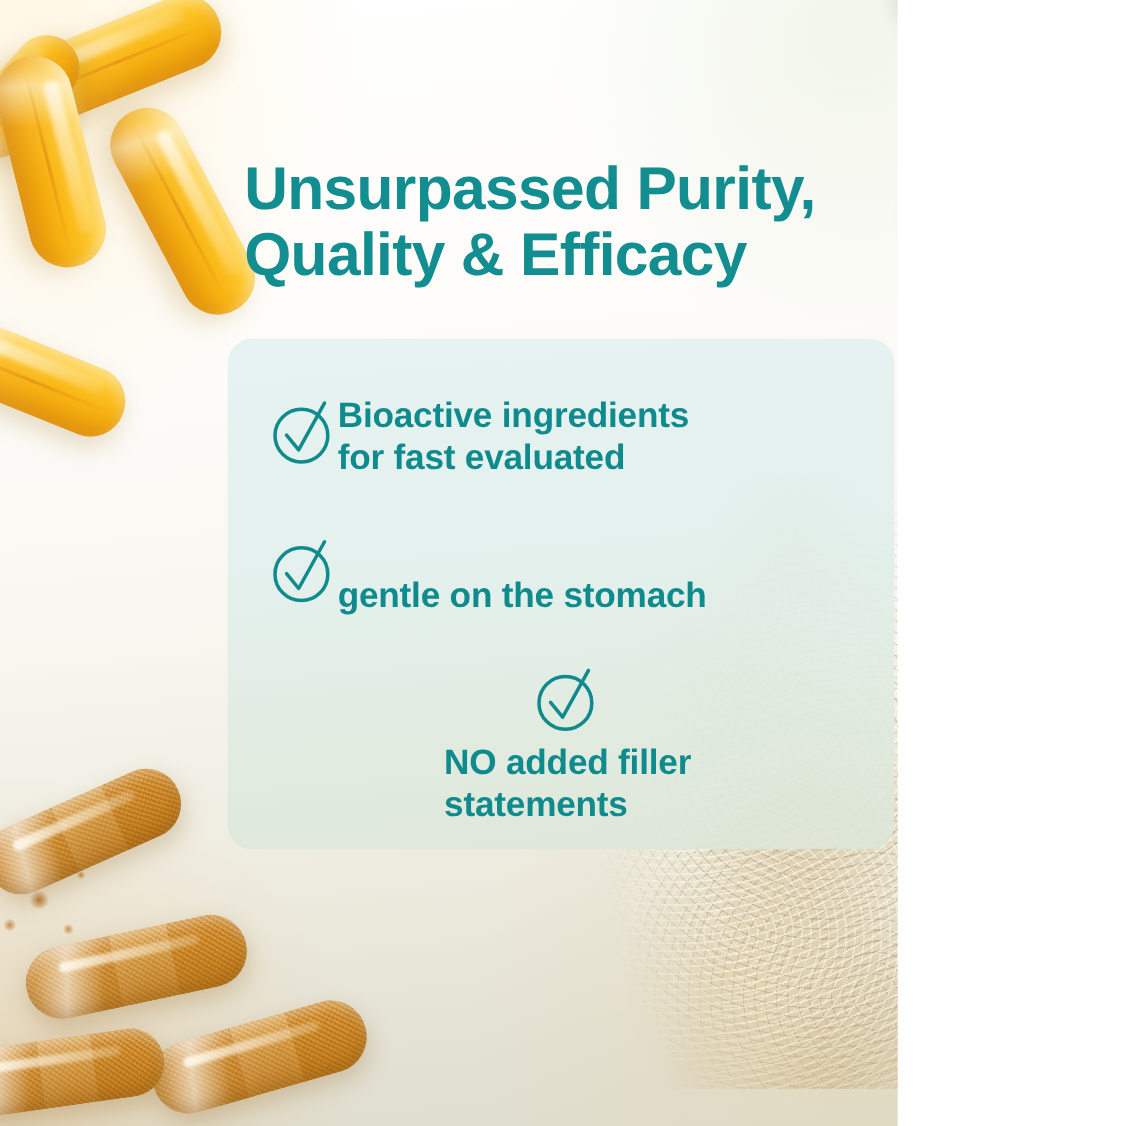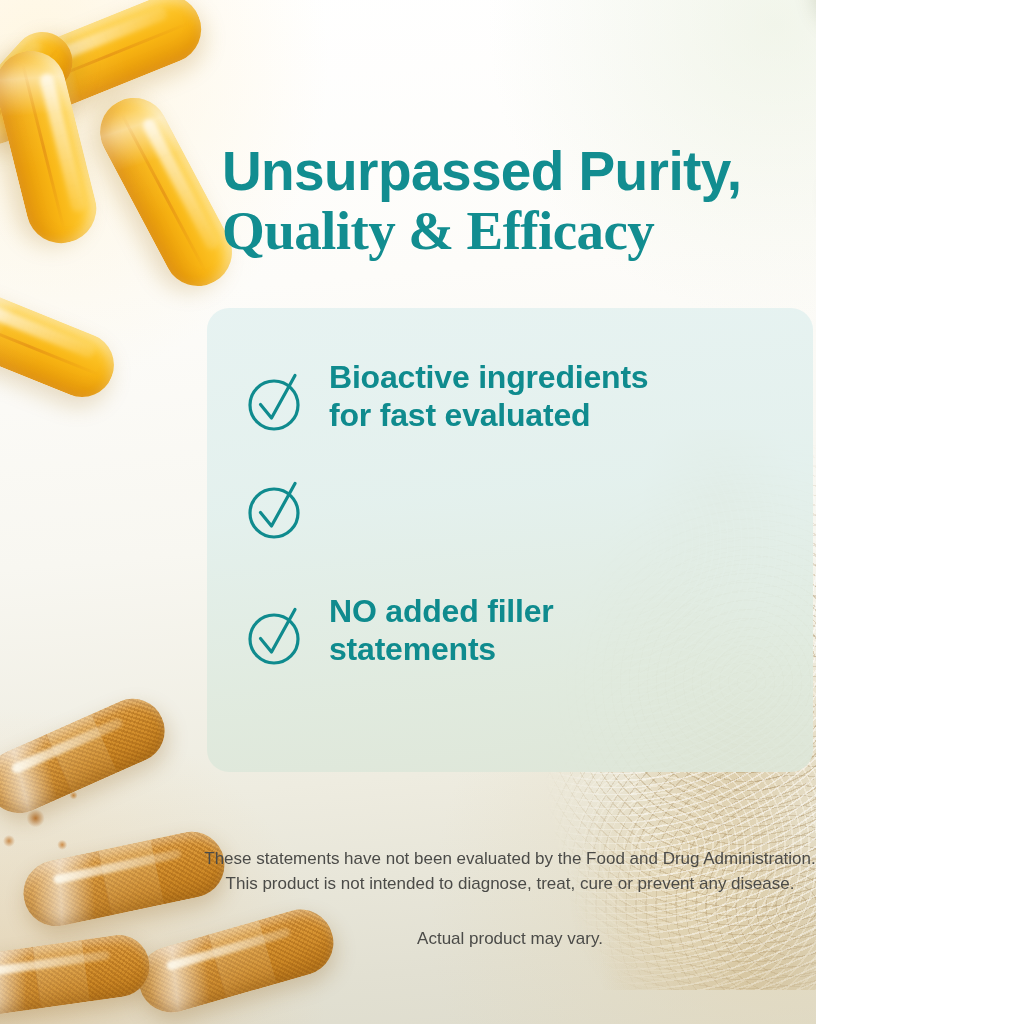--- a/index.html
+++ b/index.html
@@ -115,31 +115,31 @@
       radial-gradient(circle 6px at 10% 70%,rgba(186,104,24,.70),rgba(186,104,24,0)),
       radial-gradient(circle 3px at 46% 86%,rgba(200,118,30,.65),rgba(200,118,30,0));
   }
 
   
   .headline{
     position:absolute;left:222px;top:104px;width:640px;
     color:#128d90;font-size:55px;line-height:1.1;font-weight:700;
     letter-spacing:-.6px;
   }
-  .headline .l2{display:block;font-family:Liberation Serif, serif;}
+  .headline .l2{display:block;}
 
   
   .panel{
     position:absolute;left:207px;top:308px;width:606px;height:464px;
     border-radius:22px;
     background:linear-gradient(175deg,rgba(229,242,241,.92) 0%,rgba(226,240,237,.92) 40%,rgba(223,234,222,.92) 78%,rgba(221,230,216,.92) 100%);
   }
   .items{position:absolute;left:38px;top:44px;right:26px;}
-  .item{display:flex;align-items:flex-end;gap:22px;margin-bottom:44px;}
-  .item:last-child{margin-bottom:16px;}
+  .item{display:flex;align-items:center;margin-bottom:44px;}
+  .item:last-child{margin-bottom:16px;flex-direction:column;}
   .check{flex:0 0 auto;width:62px;height:62px;position:relative;margin-top:2px;}
   .check svg{display:block;overflow:visible;}
   .item-text{
     color:#0f8b8e;font-size:32px;font-weight:700;line-height:1.19;letter-spacing:-.2px;
     padding-top:6px;
   }
 
   
   .disclaimer{
     position:absolute;left:200px;top:846px;width:620px;text-align:center;
@@ -232,37 +232,34 @@
 
       <div class="item">
         <span class="check">
           <svg width="62" height="62" viewBox="0 0 62 62" fill="none">
             <circle cx="29" cy="33" r="24" stroke="#0f8b8e" stroke-width="3.2"></circle>
             <path d="M15.5 32.5 L26.5 46 L50 3.5" stroke="#0f8b8e" stroke-width="3.2" stroke-linecap="round" stroke-linejoin="round" fill="none"></path>
           </svg>
         </span>
         <span class="item-text">
           <br>
+          <span>gentle on the stomach</span>
         </span>
       </div>
 
       <div class="item">
         <span class="check">
           <svg width="62" height="62" viewBox="0 0 62 62" fill="none">
             <circle cx="29" cy="33" r="24" stroke="#0f8b8e" stroke-width="3.2"></circle>
             <path d="M15.5 32.5 L26.5 46 L50 3.5" stroke="#0f8b8e" stroke-width="3.2" stroke-linecap="round" stroke-linejoin="round" fill="none"></path>
           </svg>
         </span>
         <span class="item-text">
           <span>NO added filler</span><br>
           <span>statements</span>
         </span>
       </div>
 
     </div>
   </div>
 
-  <div class="disclaimer">
-    <span>These statements have not been evaluated by the Food and Drug Administration. This product is not intended to diagnose, treat, cure or prevent any disease.</span>
-    <span class="vary">Actual product may vary.</span>
-  </div>
 
 </div>
 
 </body></html>

